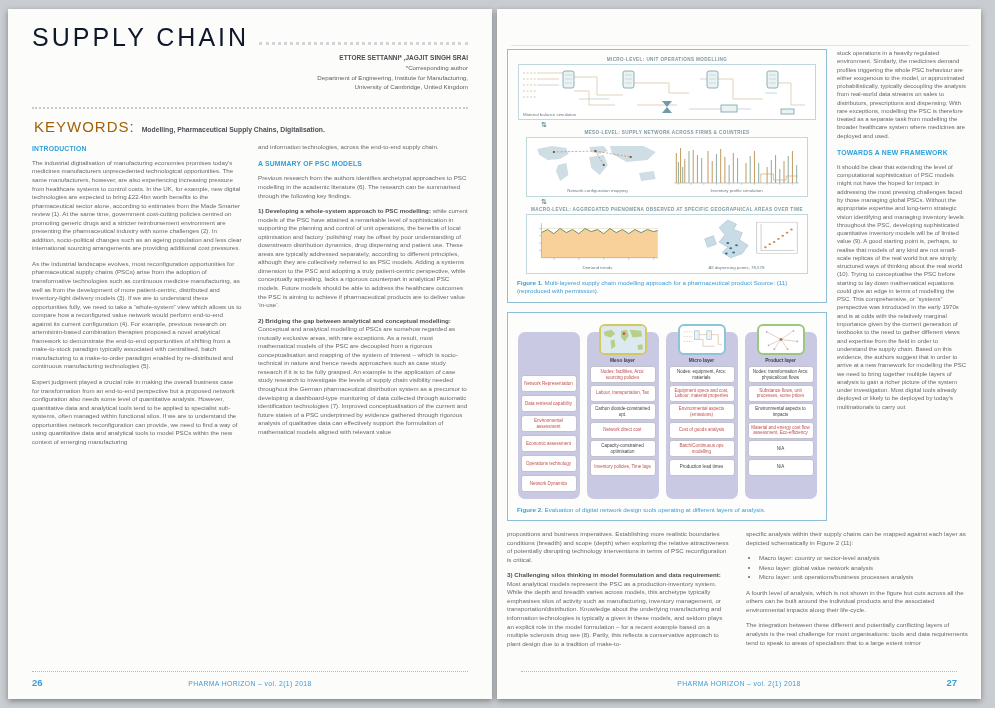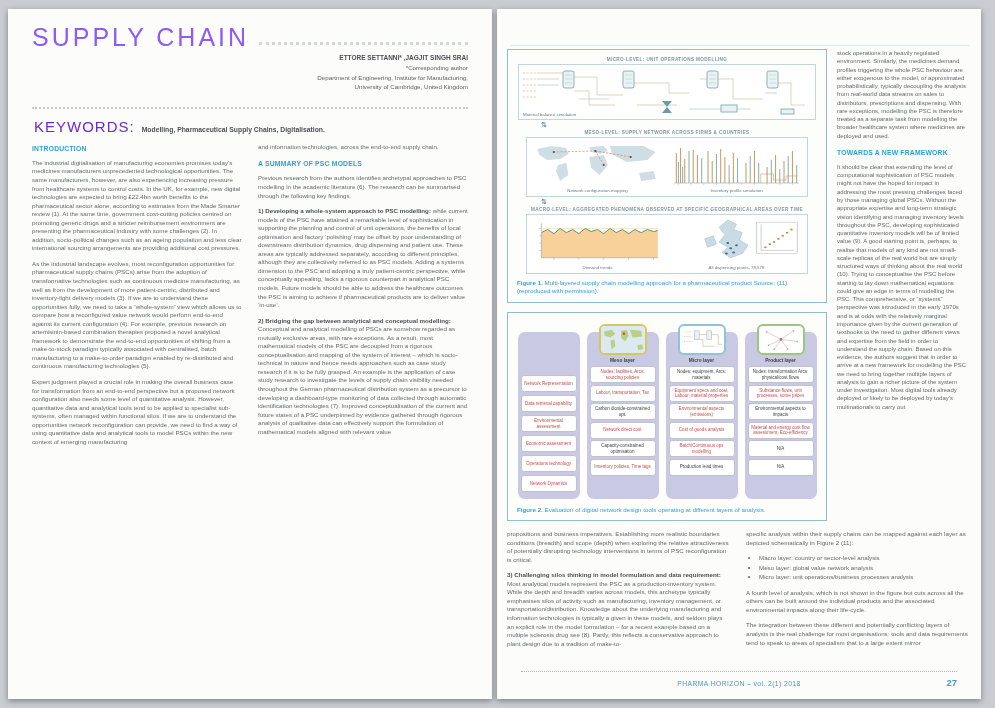--- a/index.html
+++ b/index.html
@@ -4,28 +4,28 @@
 <style>
   html,body{margin:0;padding:0;}
   body{width:995px;height:708px;background:#c9cdd1;font-family:"Liberation Sans",sans-serif;overflow:hidden;}
   .spread{display:flex;gap:5px;padding:9px 8px;}
   .page{background:#fcfcfb;width:484px;height:690px;box-shadow:0 2px 6px rgba(0,0,0,.38);position:relative;box-sizing:border-box;}
   .page-left{padding:14px 24px 30px 24px;}
   .page-right{padding:16px 12px 30px 10px;}
 
   
   .header-row{display:flex;align-items:flex-end;gap:10px;}
-  .section-title{font-size:25px;letter-spacing:3px;color:#8b5cf6;font-weight:400;white-space:nowrap;}
+  .section-title{font-size:25px;letter-spacing:3px;color:#0f172a;font-weight:400;white-space:nowrap;}
   .header-dots{flex:1;border-bottom:3px dotted #d3d6d8;margin-bottom:7px;}
   .authors{text-align:right;color:#5b5e62;font-size:6.2px;line-height:1.55;margin-top:1px;}
   .authors .names{font-weight:bold;font-size:6.5px;color:#4c4f53;}
   h1.title{color:#3d9cd6;font-size:21.5px;line-height:1.12;margin:13px 0 0 14px;font-weight:bold;width:445px;}
   .sep{border-top:2px dotted #c8cbce;margin:15px 0 9px;}
   .keywords{display:flex;align-items:baseline;gap:7px;margin:2px 0 8px 2px;}
-  .kw-label{font-size:15px;color:#6d28d9;letter-spacing:1px;text-align:right;}
+  .kw-label{font-size:15px;color:#a16207;letter-spacing:1px;text-align:right;}
   .kw-text{font-size:6.8px;font-weight:bold;color:#4c4f53;}
   .columns{display:flex;gap:16px;margin-top:8px;}
   .col{flex:1;min-width:0;}
   p.bp{font-size:6.2px;line-height:1.38;color:#65686c;margin:0 0 7px;}
   p.bp b{color:#4c4f53;}
   h3.sec{font-size:6.8px;color:#2da0d9;font-weight:bold;margin:9px 0 7px;letter-spacing:.2px;}
   h3.sec:first-child{margin-top:2px;}
   .footer{position:absolute;left:24px;right:24px;bottom:11px;border-top:1px dotted #b6b9bc;padding-top:5px;display:flex;align-items:baseline;color:#3d9cd6;}
   .footer .pagenum{font-weight:bold;font-size:9.5px;width:34px;}
   .footer .pagenum.right{text-align:right;}
@@ -97,20 +97,25 @@
         <p class="bp">As the industrial landscape evolves, most reconfiguration opportunities for pharmaceutical supply chains (PSCs) arise from the adoption of transformative technologies such as continuous medicine manufacturing, as well as from the development of more patient-centric, distributed and inventory-light delivery models (3). If we are to understand these opportunities fully, we need to take a “whole-system” view which allows us to compare how a reconfigured value network would perform end-to-end against its current configuration (4). For example, previous research on artemisinin-based combination therapies proposed a novel analytical framework to demonstrate the end-to-end opportunities of shifting from a make-to-stock paradigm typically associated with centralised, batch manufacturing to a make-to-order paradigm enabled by re-distributed and continuous manufacturing technologies (5).</p>
         <p class="bp">Expert judgment played a crucial role in making the overall business case for transformation from an end-to-end perspective but a proposed network configuration also needs some level of quantitative analysis. However, quantitative data and analytical tools tend to be applied to specialist sub-systems, often managed within functional silos. If we are to understand the opportunities network reconfiguration can provide, we need to find a way of using quantitative data and analytical tools to model PSCs within the new context of emerging manufacturing</p>
       </div>
       <div class="col">
         <p class="bp">and information technologies, across the end-to-end supply chain.</p>
         <h3 class="sec">A SUMMARY OF PSC MODELS</h3>
         <p class="bp">Previous research from the authors identifies archetypal approaches to PSC modelling in the academic literature (6). The research can be summarised through the following key findings.</p>
         <p class="bp"><b>1) Developing a whole-system approach to PSC modelling:</b><span> while current models of the PSC have attained a remarkable level of sophistication in supporting the planning and control of unit operations, the benefits of local optimisation and factory ‘polishing’ may be offset by poor understanding of downstream distribution dynamics, drug dispensing and patient use. These areas are typically addressed separately, according to different principles, although they are collectively referred to as PSC models. Adding a systems dimension to the PSC and adopting a truly patient-centric perspective, while conceptually appealing, lacks a rigorous counterpart in analytical PSC models. Future models should be able to address the healthcare outcomes the PSC is aiming to achieve if pharmaceutical products are to deliver value ‘in-use’.</span></p>
         <p class="bp"><b>2) Bridging the gap between analytical and conceptual modelling:</b><span> Conceptual and analytical modelling of PSCs are somehow regarded as mutually exclusive areas, with rare exceptions. As a result, most mathematical models of the PSC are decoupled from a rigorous conceptualisation and mapping of the system of interest – which is socio-technical in nature and hence needs approaches such as case study research if it is to be fully grasped. An example is the application of case study research to investigate the levels of supply chain visibility needed throughout the German pharmaceutical distribution system as a precursor to developing a dashboard-type monitoring of data collected through automatic identification technologies (7). Improved conceptualisation of the current and future states of a PSC underpinned by evidence gathered through rigorous analysis of qualitative data can effectively support the formulation of mathematical models aligned with relevant value</span></p>
       </div>
+    </div>
+    <div class="footer">
+      <span class="pagenum">26</span>
+      <span class="journal">PHARMA HORIZON  –  vol. 2(1) 2018</span>
+      <span class="spacer"></span>
     </div>
   </div>
 
   <div class="page page-right">
     <div class="toprule"></div>
     <div class="right-top">
       <div class="figcol">
 
         <div class="figbox fig1">
           <div class="panel-title">MICRO-LEVEL: UNIT OPERATIONS MODELLING</div>

